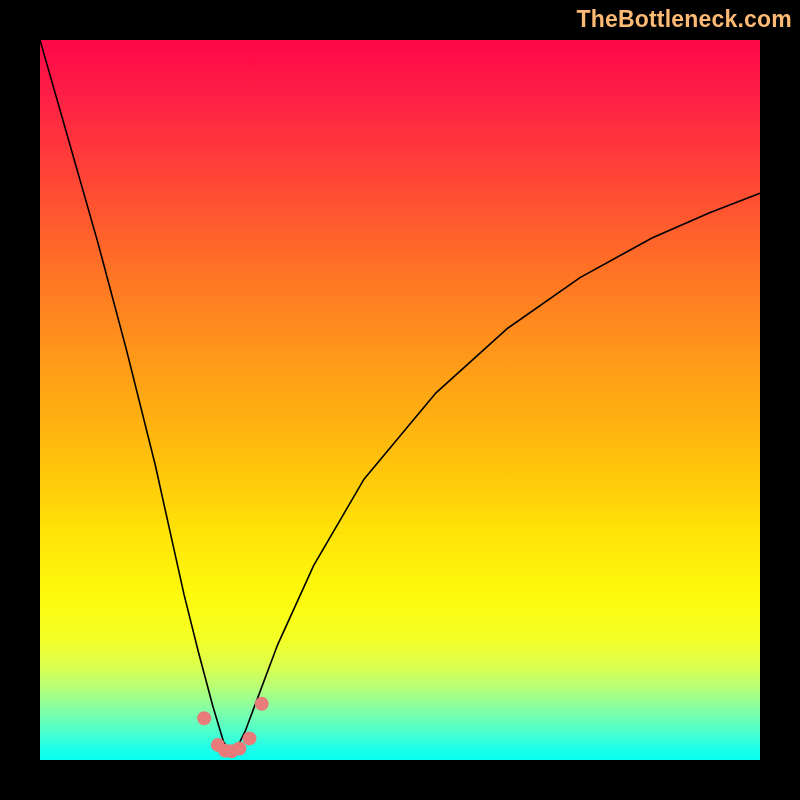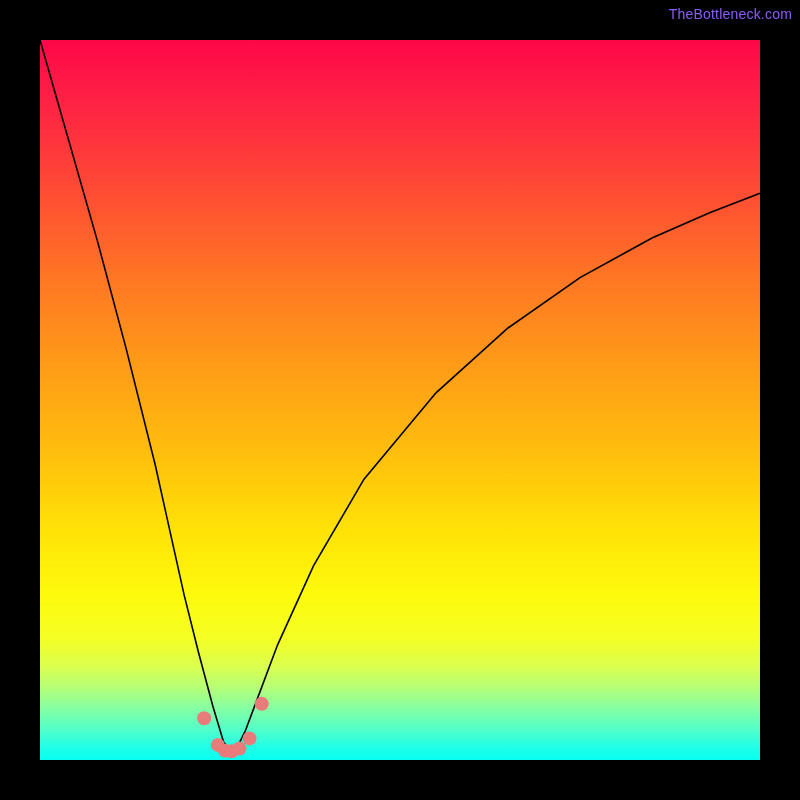--- a/index.html
+++ b/index.html
@@ -40,23 +40,23 @@
       #83ffa5 93%,
       #4effcd 96%,
       #1cffe9 98.5%,
       #07fff0 100%
     );
   }
   .watermark {
     position: absolute;
     top: 6px;
     right: 8px;
-    color: #8b5cf6;
-    font-size: 14px;
-    font-weight: 400;
+    color: #fdba74;
+    font-size: 23px;
+    font-weight: 700;
     letter-spacing: 0.2px;
     user-select: none;
   }
   svg.curve {
     position: absolute;
     left: 0;
     top: 0;
     width: 720px;
     height: 720px;
     overflow: visible;

